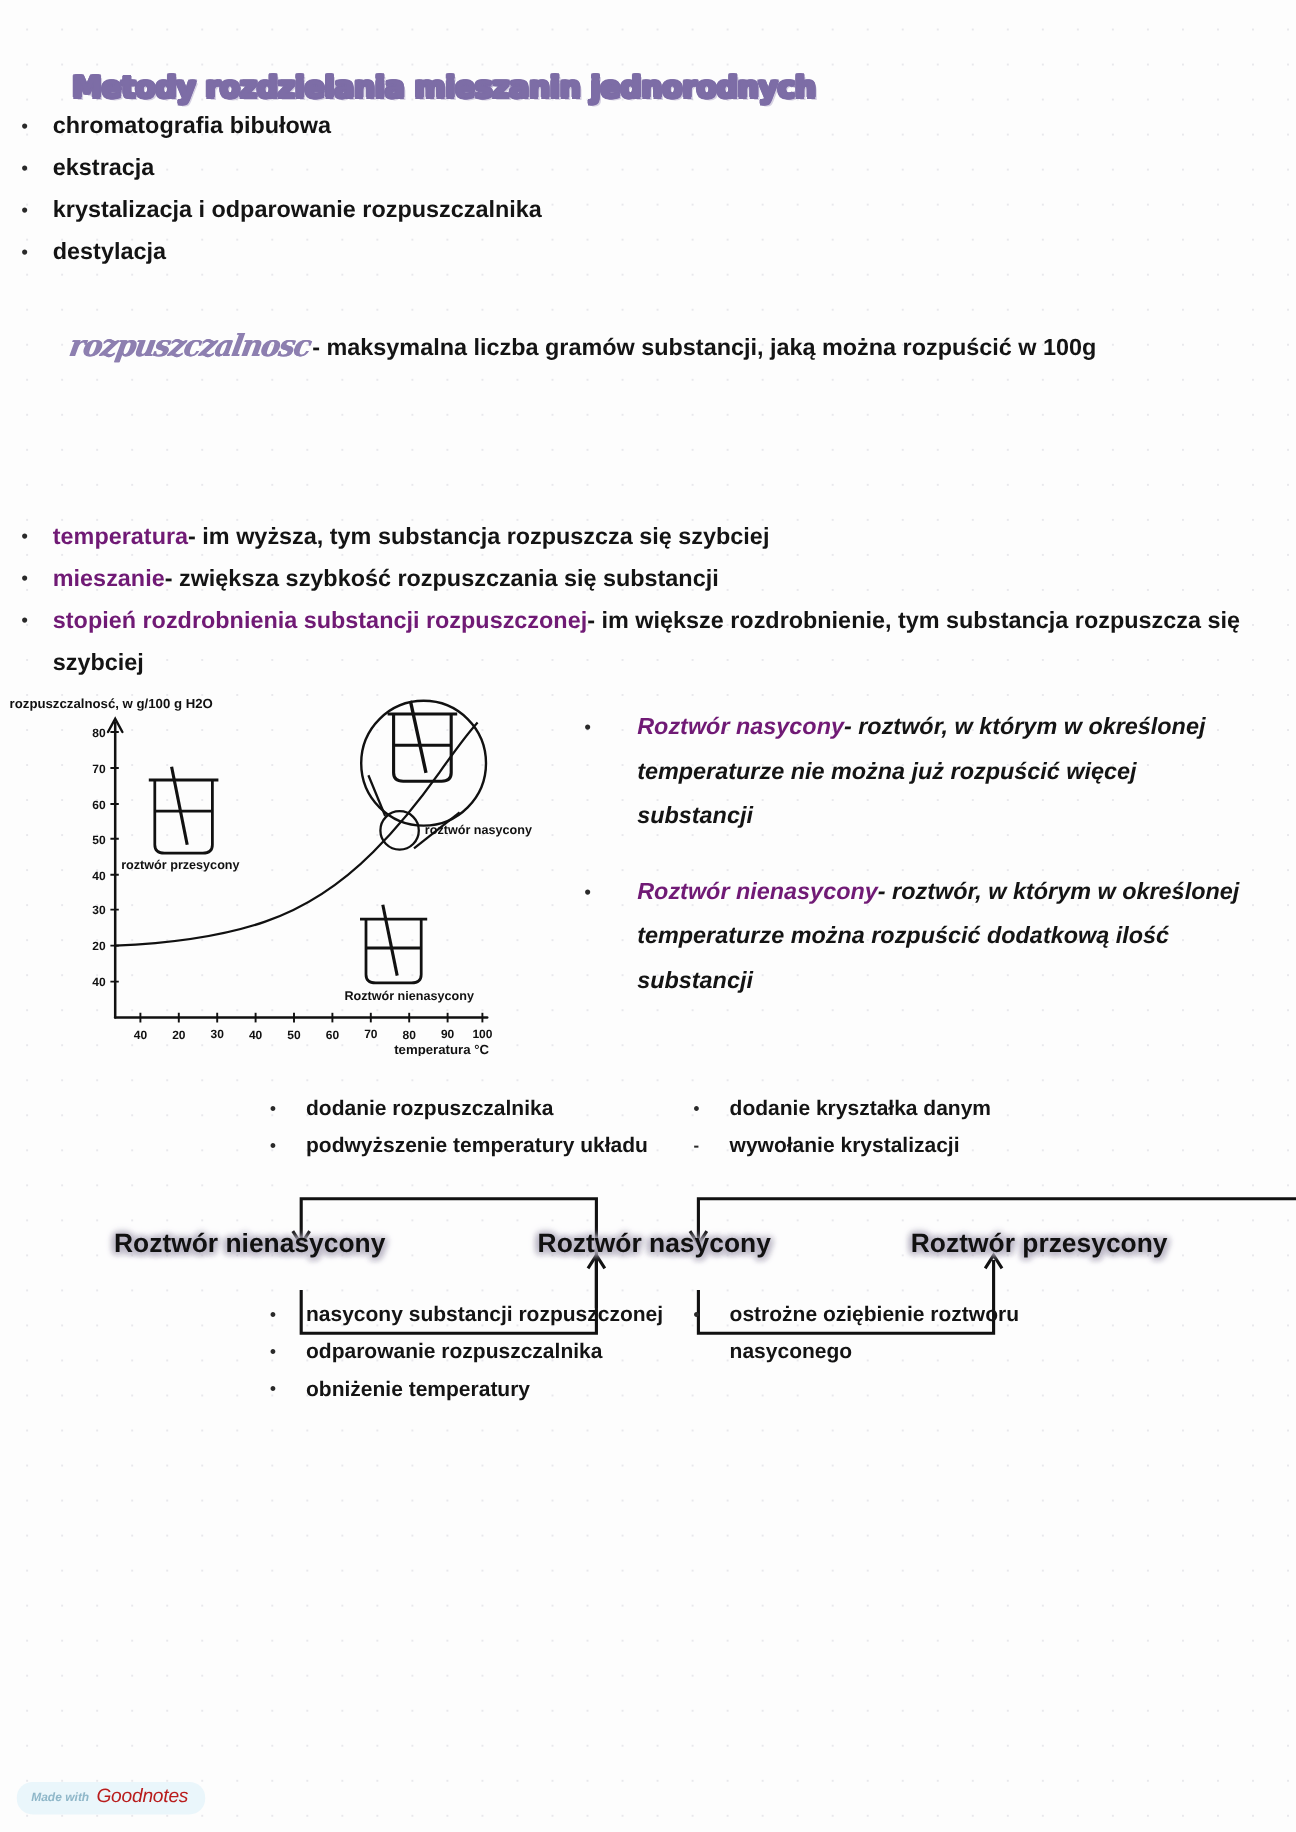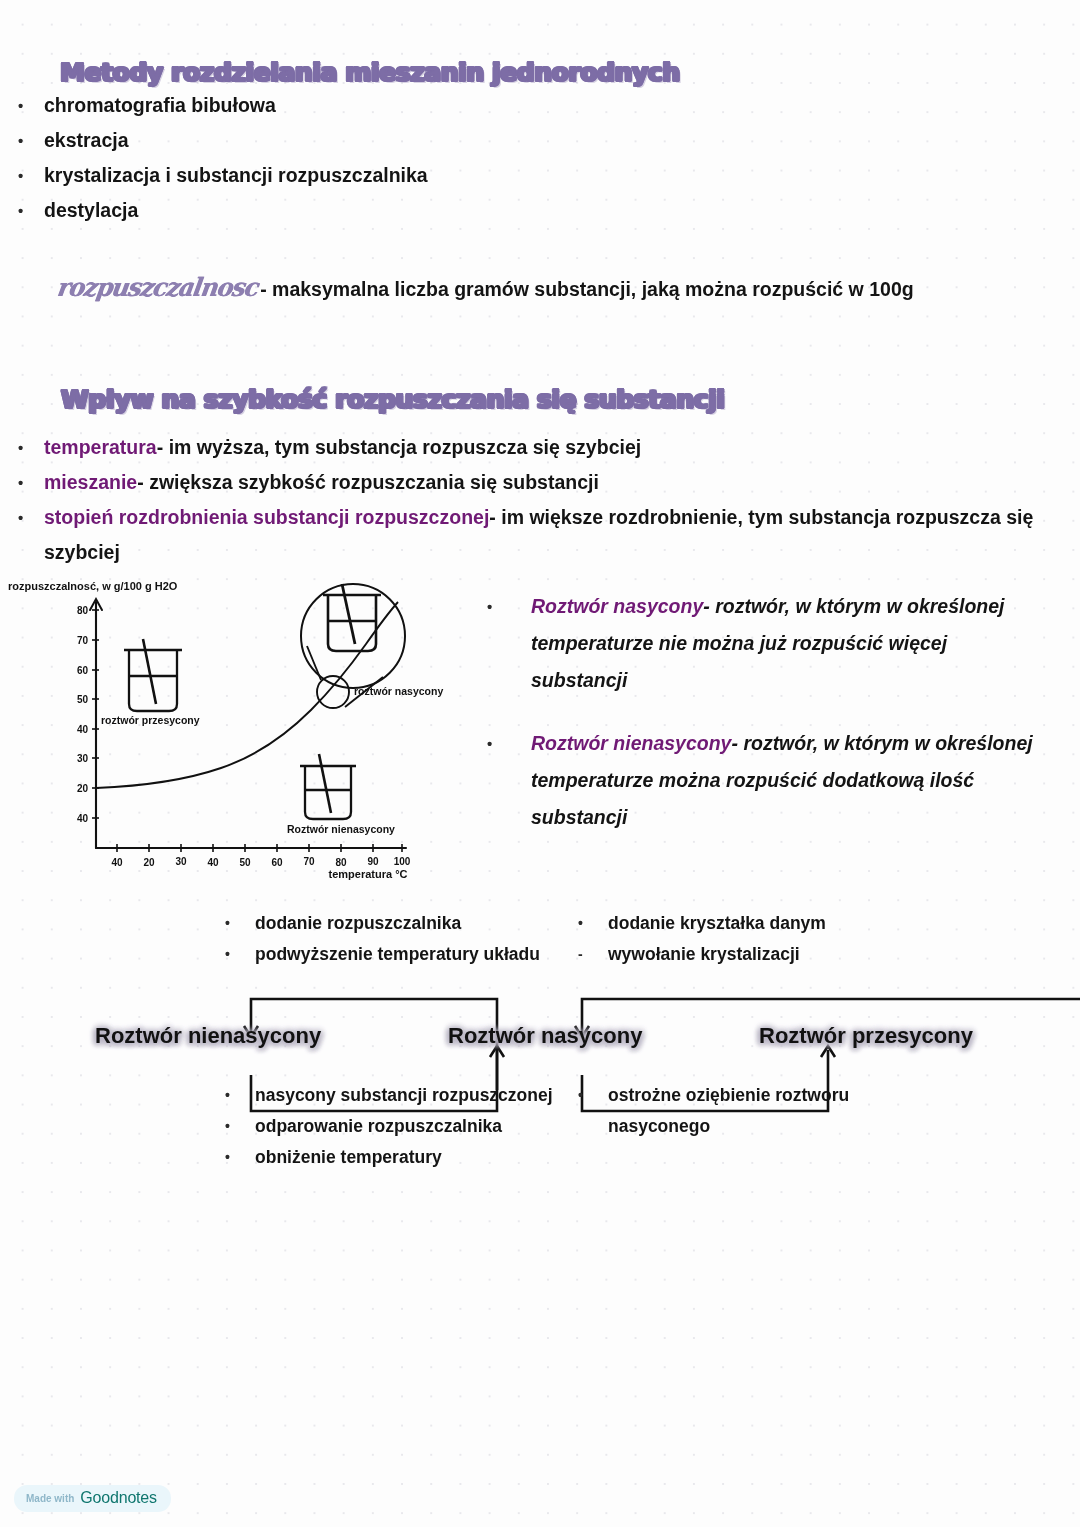--- a/index.html
+++ b/index.html
@@ -139,57 +139,57 @@
   #watermark {
     position: absolute;
     left: 14px;
     top: 1485px;
     display: flex;
     align-items: center;
     gap: 6px;
     background: #eaf6fb;
     border-radius: 13px;
     padding: 4px 14px 5px 12px;
+    font-style: italic;
   }
   #watermark .wm-made { font-size: 10px; color: #8fb7c9; font-weight: bold; }
-  #watermark .wm-brand { font-size: 16px; color: #0f766e; letter-spacing: -0.2px; }
+  #watermark .wm-brand { font-size: 16px; color: #b91c1c; letter-spacing: -0.2px; }
 </style>
 </head>
 <body>
 
 <div class="page">
 
   <div class="abs display-heading" id="methods-heading">Metody rozdzielania mieszanin jednorodnych</div>
 
   <div class="abs" id="methods-list">
     <div class="bullet-row">
       <span class="bullet-dot">•</span>
       <span class="bullet-text">chromatografia bibułowa</span>
     </div>
     <div class="bullet-row">
       <span class="bullet-dot">•</span>
       <span class="bullet-text">ekstracja</span>
     </div>
     <div class="bullet-row">
       <span class="bullet-dot">•</span>
-      <span class="bullet-text">krystalizacja i substancji rozpuszczalnika</span>
+      <span class="bullet-text">krystalizacja i odparowanie rozpuszczalnika</span>
     </div>
     <div class="bullet-row">
       <span class="bullet-dot">•</span>
       <span class="bullet-text">destylacja</span>
     </div>
   </div>
 
   <div class="abs" id="solubility-def">
     <div class="para">
       <span class="script-word">rozpuszczalnosc</span><span>- </span><span>maksymalna liczba gramów substancji, jaką można rozpuścić w 100g</span>
     </div>
   </div>
 
-  <div class="abs display-heading" id="rate-heading">Wpływ na szybkość rozpuszczania się substancji</div>
 
   <div class="abs" id="rate-list">
     <div class="bullet-row">
       <span class="bullet-dot">•</span>
       <span class="bullet-text"><span class="accent">temperatura</span><span>- im wyższa, tym substancja rozpuszcza się szybciej</span></span>
     </div>
     <div class="bullet-row">
       <span class="bullet-dot">•</span>
       <span class="bullet-text"><span class="accent">mieszanie</span><span>- zwiększa szybkość rozpuszczania się substancji</span></span>
     </div>

